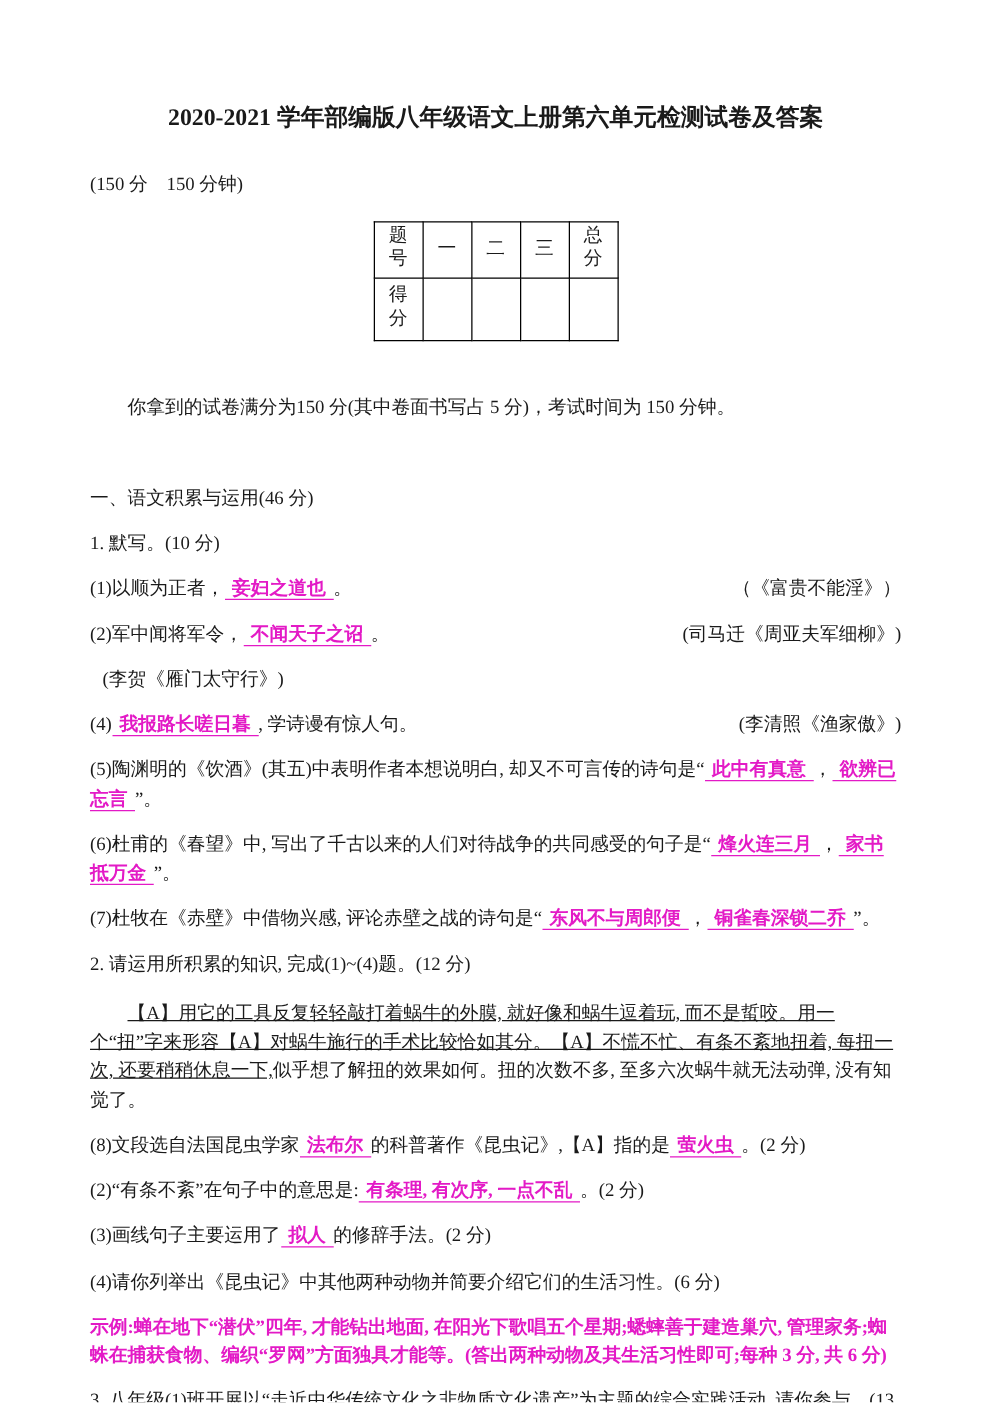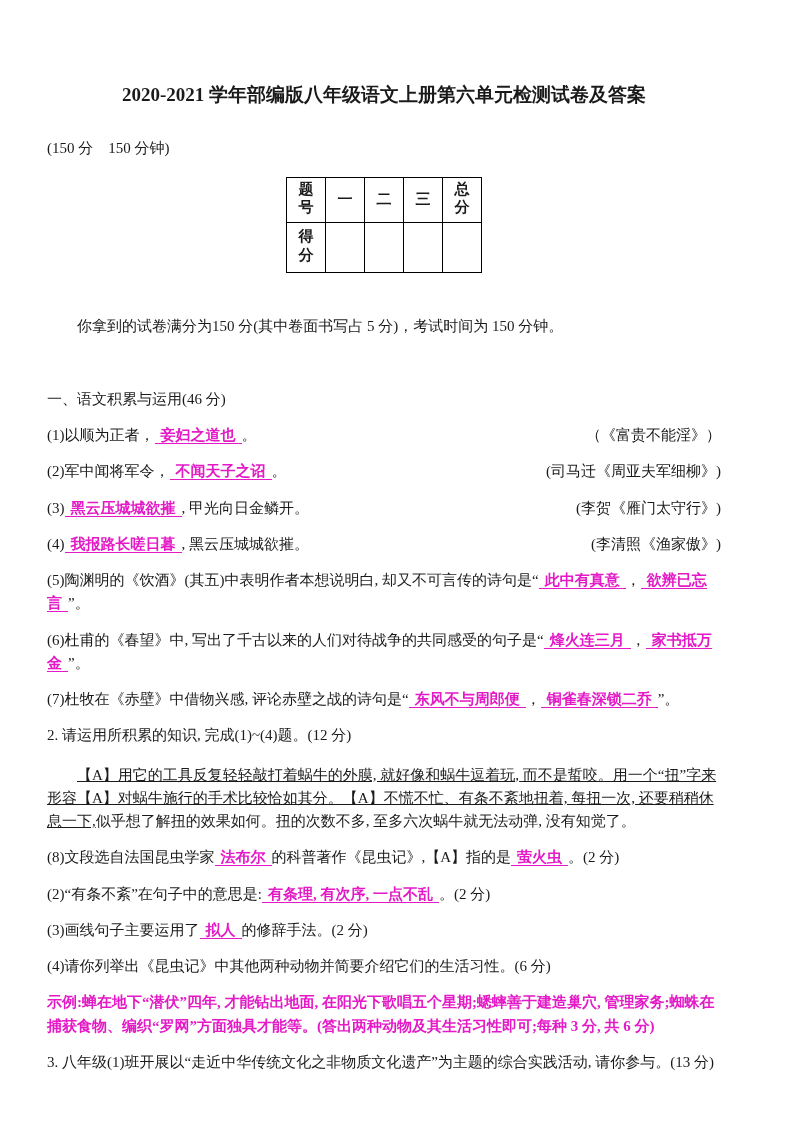--- a/index.html
+++ b/index.html
@@ -3,40 +3,39 @@
 <meta charset="utf-8">
 <style>
   :root { --accent: #e31ac6; }
   * { box-sizing: border-box; }
   html, body { margin: 0; padding: 0; background: #ffffff; }
   .page {
     width: 793px;
     height: 1122px;
     margin: 0 auto;
     background: #ffffff;
-    padding: 80px 72px 40px 47px;
+    padding: 80px 72px 40px 72px;
     font-family: "Liberation Serif", "DejaVu Serif", serif;
     font-size: 15px;
     line-height: 1.55;
     color: #1a1a1a;
     overflow: hidden;
   }
   .title {
     text-align: center;
     font-size: 19px;
     font-weight: bold;
     margin: 0 0 28px 0;
   }
   .subtitle {
     margin: 0 0 16px 0;
   }
   table.score-table {
     border-collapse: collapse;
     margin: 0 auto;
-    font-weight: bold;
   }
   .score-table td {
     border: 1px solid #000;
     width: 39px;
     min-width: 39px;
     text-align: center;
     vertical-align: middle;
     padding: 2px;
     font-size: 15px;
   }
@@ -94,38 +93,38 @@
         <td></td>
         <td></td>
       </tr>
     </tbody>
   </table>
 
   <p class="intro">你拿到的试卷满分为150 分(其中卷面书写占 5 分)，考试时间为 150 分钟。</p>
 
   <p class="section-heading">一、语文积累与运用(46 分)</p>
 
+  <p>1. 默写。(10 分)</p>
 
   <div class="flexline">
     <span><span>(1)以顺为正者，</span><span class="ans">妾妇之道也</span><span>。</span></span>
     <span class="source">（《富贵不能淫》）</span>
   </div>
 
   <div class="flexline">
     <span><span>(2)军中闻将军令，</span><span class="ans">不闻天子之诏</span><span>。</span></span>
     <span class="source">(司马迁《周亚夫军细柳》)</span>
   </div>
 
   <div class="flexline">
-    <span><span>(3)</span><span class="ans">黑云压城城欲摧</span><span>, 甲光向日金鳞开。</span></span>
     <span class="source">(李贺《雁门太守行》)</span>
   </div>
 
   <div class="flexline">
-    <span><span>(4)</span><span class="ans">我报路长嗟日暮</span><span>, 黑云压城城欲摧。</span></span>
+    <span><span>(4)</span><span class="ans">我报路长嗟日暮</span><span>, 学诗谩有惊人句。</span></span>
     <span class="source">(李清照《渔家傲》)</span>
   </div>
 
   <p><span>(5)陶渊明的《饮酒》(其五)中表明作者本想说明白, 却又不可言传的诗句是“</span><span class="ans">此中有真意</span><span>，</span><span class="ans">欲辨已忘言</span><span>”。</span></p>
 
   <p><span>(6)杜甫的《春望》中, 写出了千古以来的人们对待战争的共同感受的句子是“</span><span class="ans">烽火连三月</span><span>，</span><span class="ans">家书抵万金</span><span>”。</span></p>
 
   <p><span>(7)杜牧在《赤壁》中借物兴感, 评论赤壁之战的诗句是“</span><span class="ans">东风不与周郎便</span><span>，</span><span class="ans">铜雀春深锁二乔</span><span>”。</span></p>
 
   <p>2. 请运用所积累的知识, 完成(1)~(4)题。(12 分)</p>

